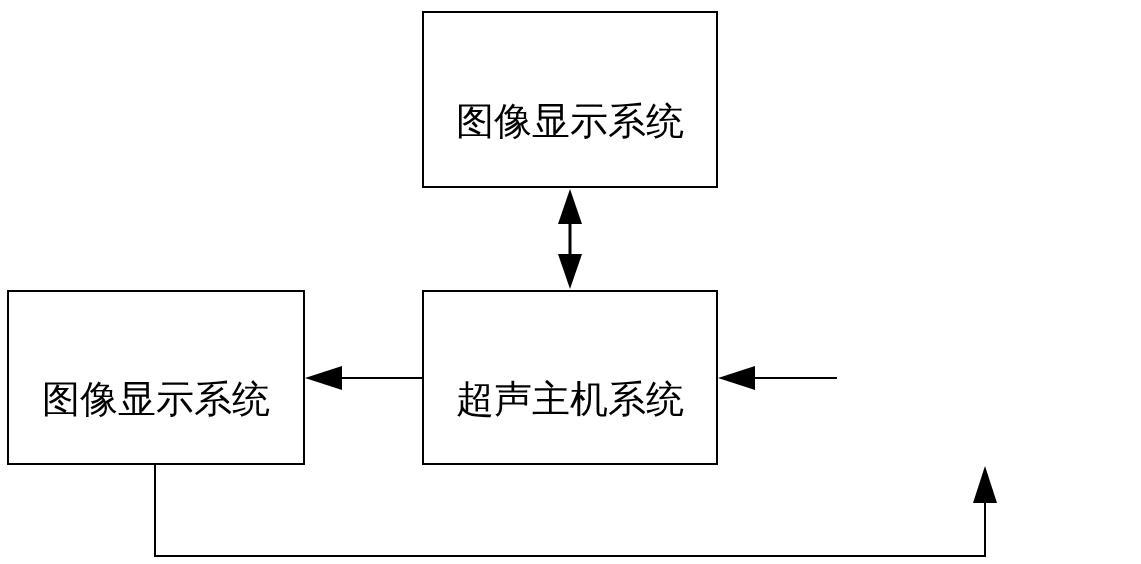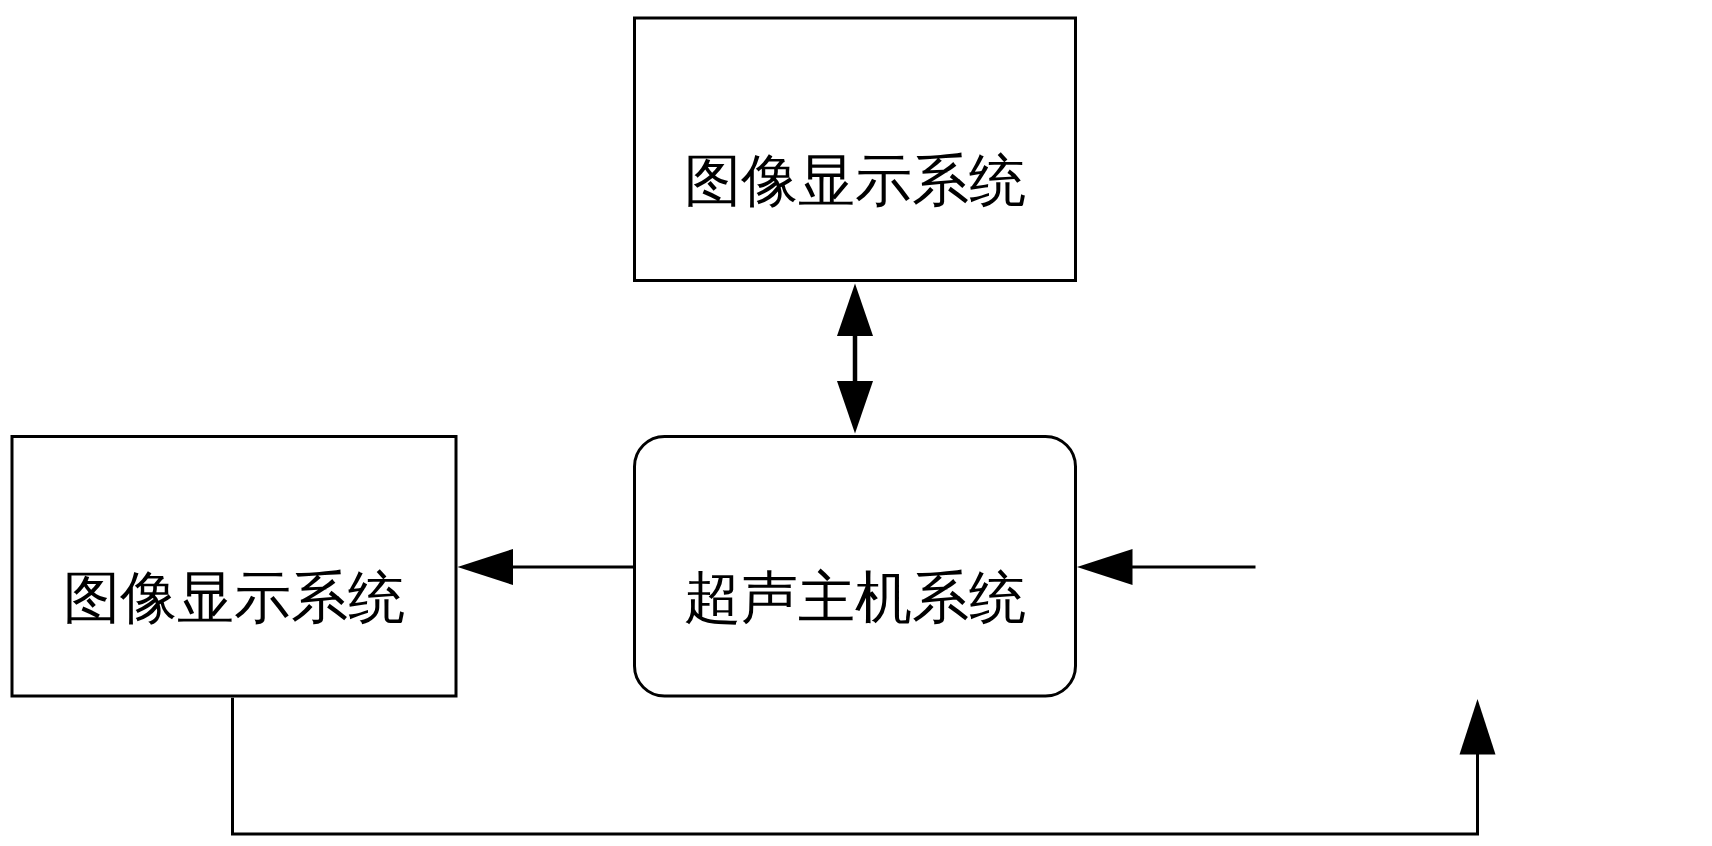--- a/index.html
+++ b/index.html
@@ -33,21 +33,21 @@
   }
   .node-label {
     font-size: 38px;
     color: #000000;
     letter-spacing: 0px;
     white-space: nowrap;
     line-height: 1;
     margin-top: 43px;
   }
   #node-image-display  { left: 422px; top: 11px;  width: 296px; height: 177px; }
-  #node-host           { left: 422px; top: 290px; width: 296px; height: 175px; border-radius: 21px; }
+  #node-host           { left: 422px; top: 290px; width: 296px; height: 175px; }
   #node-transducer     { left: 7px;   top: 290px; width: 298px; height: 175px; }
   #node-processing     { left: 837px; top: 288px; width: 296px; height: 177px; }
 </style>
 </head>
 <body>
 
 <div class="canvas">
 
   <svg class="connectors" viewBox="0 0 1141 564" xmlns="http://www.w3.org/2000/svg">
 

